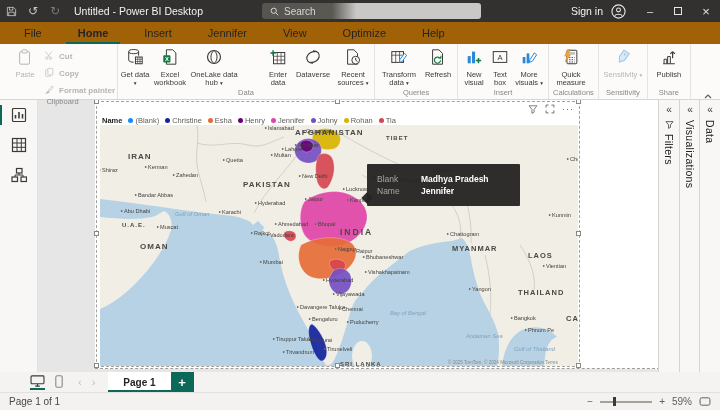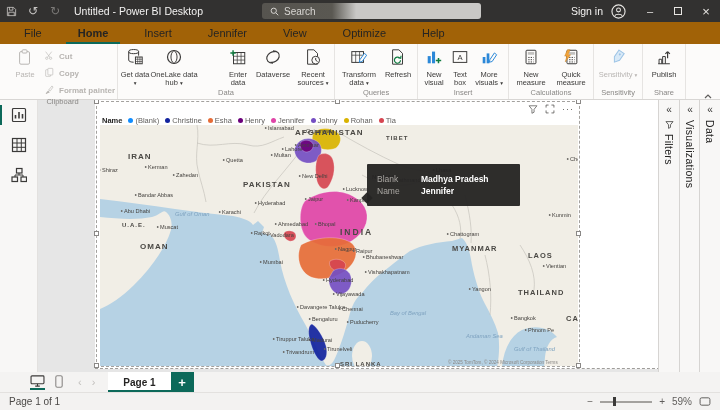--- a/index.html
+++ b/index.html
@@ -177,20 +177,28 @@
         <div class="rbtn" style="width: 30px;">
           <span><svg viewBox="0 0 20 20" stroke-width="1.1">
               <ellipse cx="8.5" cy="4" rx="5.5" ry="2.3" fill="none" stroke="currentColor"></ellipse>
               <path d="M3,4 V13.5 C3,14.8 5.5,15.8 8.5,15.8" fill="none" stroke="currentColor"></path>
               <path d="M14,4 V8.5" fill="none" stroke="currentColor"></path>
               <rect x="10.5" y="10" width="7.5" height="7.5" fill="#FCFBFA" stroke="currentColor"></rect>
               <path d="M10.5,12.5 H18 M10.5,15 H18 M13,10 V17.5 M15.5,10 V17.5" stroke="currentColor" stroke-width=".7"></path>
             </svg></span>
           <span class="rtext">Get data <span style="font-size:5.5px;">▾</span></span>
         </div>
+        <div class="rbtn" style="width: 40px;">
+          <span><svg viewBox="0 0 20 20" stroke-width="1.1">
+              <path d="M6,2 H13 L16.5,5.5 V18 H6 Z" fill="#FCFBFA" stroke="currentColor"></path>
+              <rect x="2.5" y="8" width="8" height="8" rx="1" fill="#107C41"></rect>
+              <text x="6.5" y="14.3" font-size="6.5" fill="#fff" text-anchor="middle" font-weight="bold">X</text>
+            </svg></span>
+          <span class="rtext">Excel workbook</span>
+        </div>
         <div class="rbtn" style="width: 48px;">
           <span><svg viewBox="0 0 20 20" stroke-width="1.1">
               <circle cx="10" cy="10" r="7.2" fill="none" stroke="currentColor" stroke-width="1.3"></circle>
               <path d="M10,2.8 C14.5,5.5 14.5,14.5 10,17.2 C5.5,14.5 5.5,5.5 10,2.8" fill="none" stroke="currentColor"></path>
             </svg></span>
           <span class="rtext">OneLake data hub <span style="font-size:5.5px;">▾</span></span>
         </div>
         <div class="rbtn" style="width: 28px; margin-left: 26px;">
           <span><svg viewBox="0 0 20 20" stroke-width="1.1">
               <rect x="5" y="5" width="12.5" height="12.5" fill="#FCFBFA" stroke="currentColor"></rect>
@@ -261,28 +269,20 @@
               <rect x="7.4" y="6" width="3" height="11" fill="#2B88D8"></rect>
               <path d="M11,13 L16,5.5 L18.5,7.5 L13.5,15 L10.3,15.8 Z" fill="#FCFBFA" stroke="#2B88D8"></path>
             </svg></span>
           <span class="rtext">More visuals <span style="font-size:5.5px;">▾</span></span>
         </div>
       </div>
       <div class="rlabel">Insert</div>
     </div>
     <div class="rgroup">
       <div class="rbuttons">
-        <div class="rbtn" style="width: 40px;">
-          <span><svg viewBox="0 0 20 20" stroke-width="1.1">
-              <rect x="4.5" y="2.5" width="11" height="15" rx="1" fill="#FCFBFA" stroke="currentColor"></rect>
-              <rect x="6.5" y="4.5" width="7" height="3" fill="currentColor" opacity=".3"></rect>
-              <path d="M7,10.5 H13 M7,13 H13 M7,15.5 H13" stroke="currentColor" stroke-dasharray="1.4,1.3"></path>
-            </svg></span>
-          <span class="rtext">New measure</span>
-        </div>
         <div class="rbtn" style="width: 40px;">
           <span><svg viewBox="0 0 20 20" stroke-width="1.1">
               <rect x="5.5" y="2.5" width="11" height="15" rx="1" fill="#FCFBFA" stroke="currentColor"></rect>
               <rect x="7.5" y="4.5" width="7" height="3" fill="currentColor" opacity=".3"></rect>
               <path d="M8,10.5 H14 M8,13 H14 M8,15.5 H14" stroke="currentColor" stroke-dasharray="1.4,1.3"></path>
               <path d="M6,2 L3,9 H5.4 L3.6,15.5 L9.5,7.5 H6.8 L9,2 Z" fill="#F2A33A" stroke="#C77F1F" stroke-width=".5"></path>
             </svg></span>
           <span class="rtext">Quick measure</span>
         </div>
       </div>

